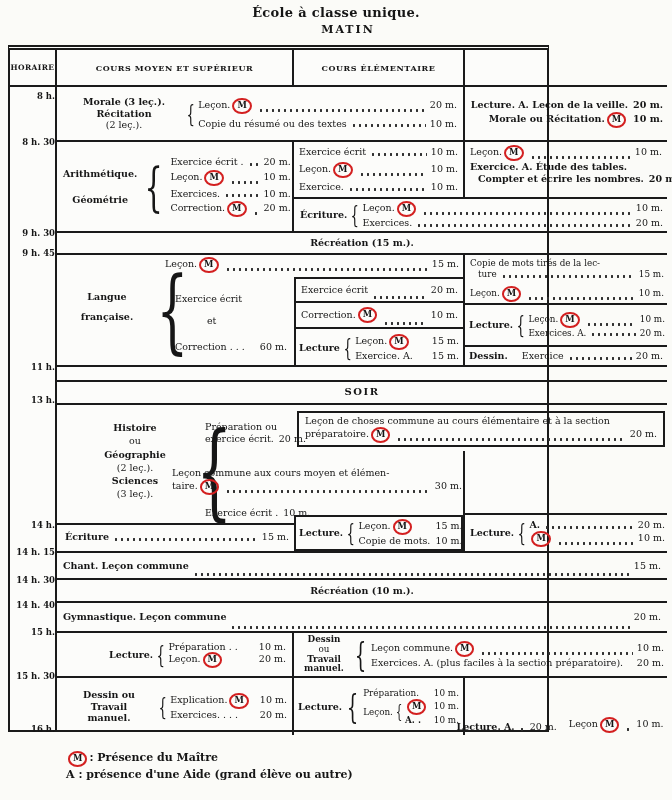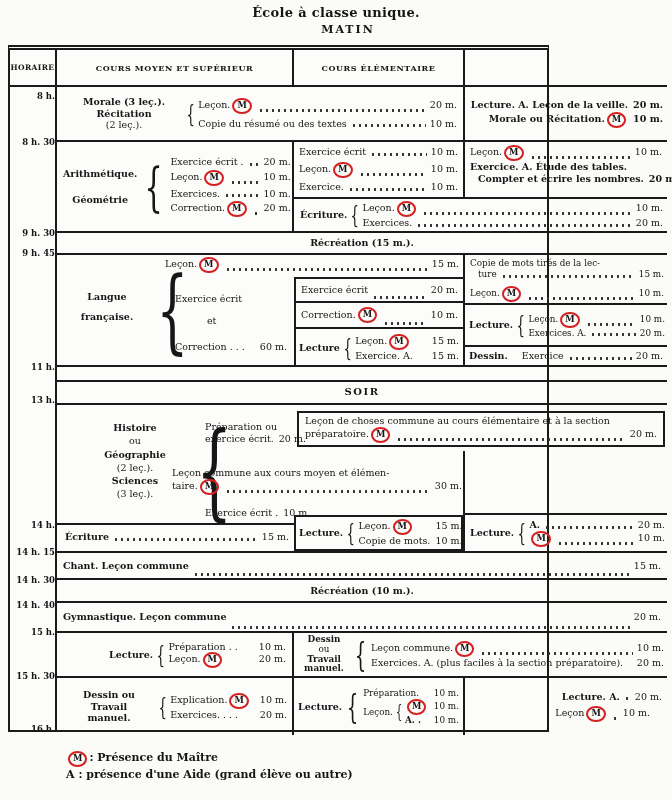--- a/index.html
+++ b/index.html
@@ -476,21 +476,21 @@
                 </div>
               <div class="ln">
                   <span class="bd">A. .</span>
                   <span class="fill"></span>
                   <span class="tm">10 m.</span>
                 </div>
             </div>
           </div>
         </div>
       </div>
-      <div class="cell" style="left:408px;width:202px;display:flex;flex-direction:column;justify-content:center;padding:0 5px">
+      <div class="cell" style="left:408px;width:202px;display:flex;justify-content:center;padding:0 5px">
         <div class="ln" style="margin:2px 0">
             <span class="bd">Lecture. A.</span>
             <span class="dots"></span>
             <span class="tm">20 m.</span>
           </div>
         <div class="ln" style="margin:2px 12px">
             <span class="it">Leçon</span>
             <span class="mc">M</span>
             <span class="dots"></span>
             <span class="tm">10 m.</span>

